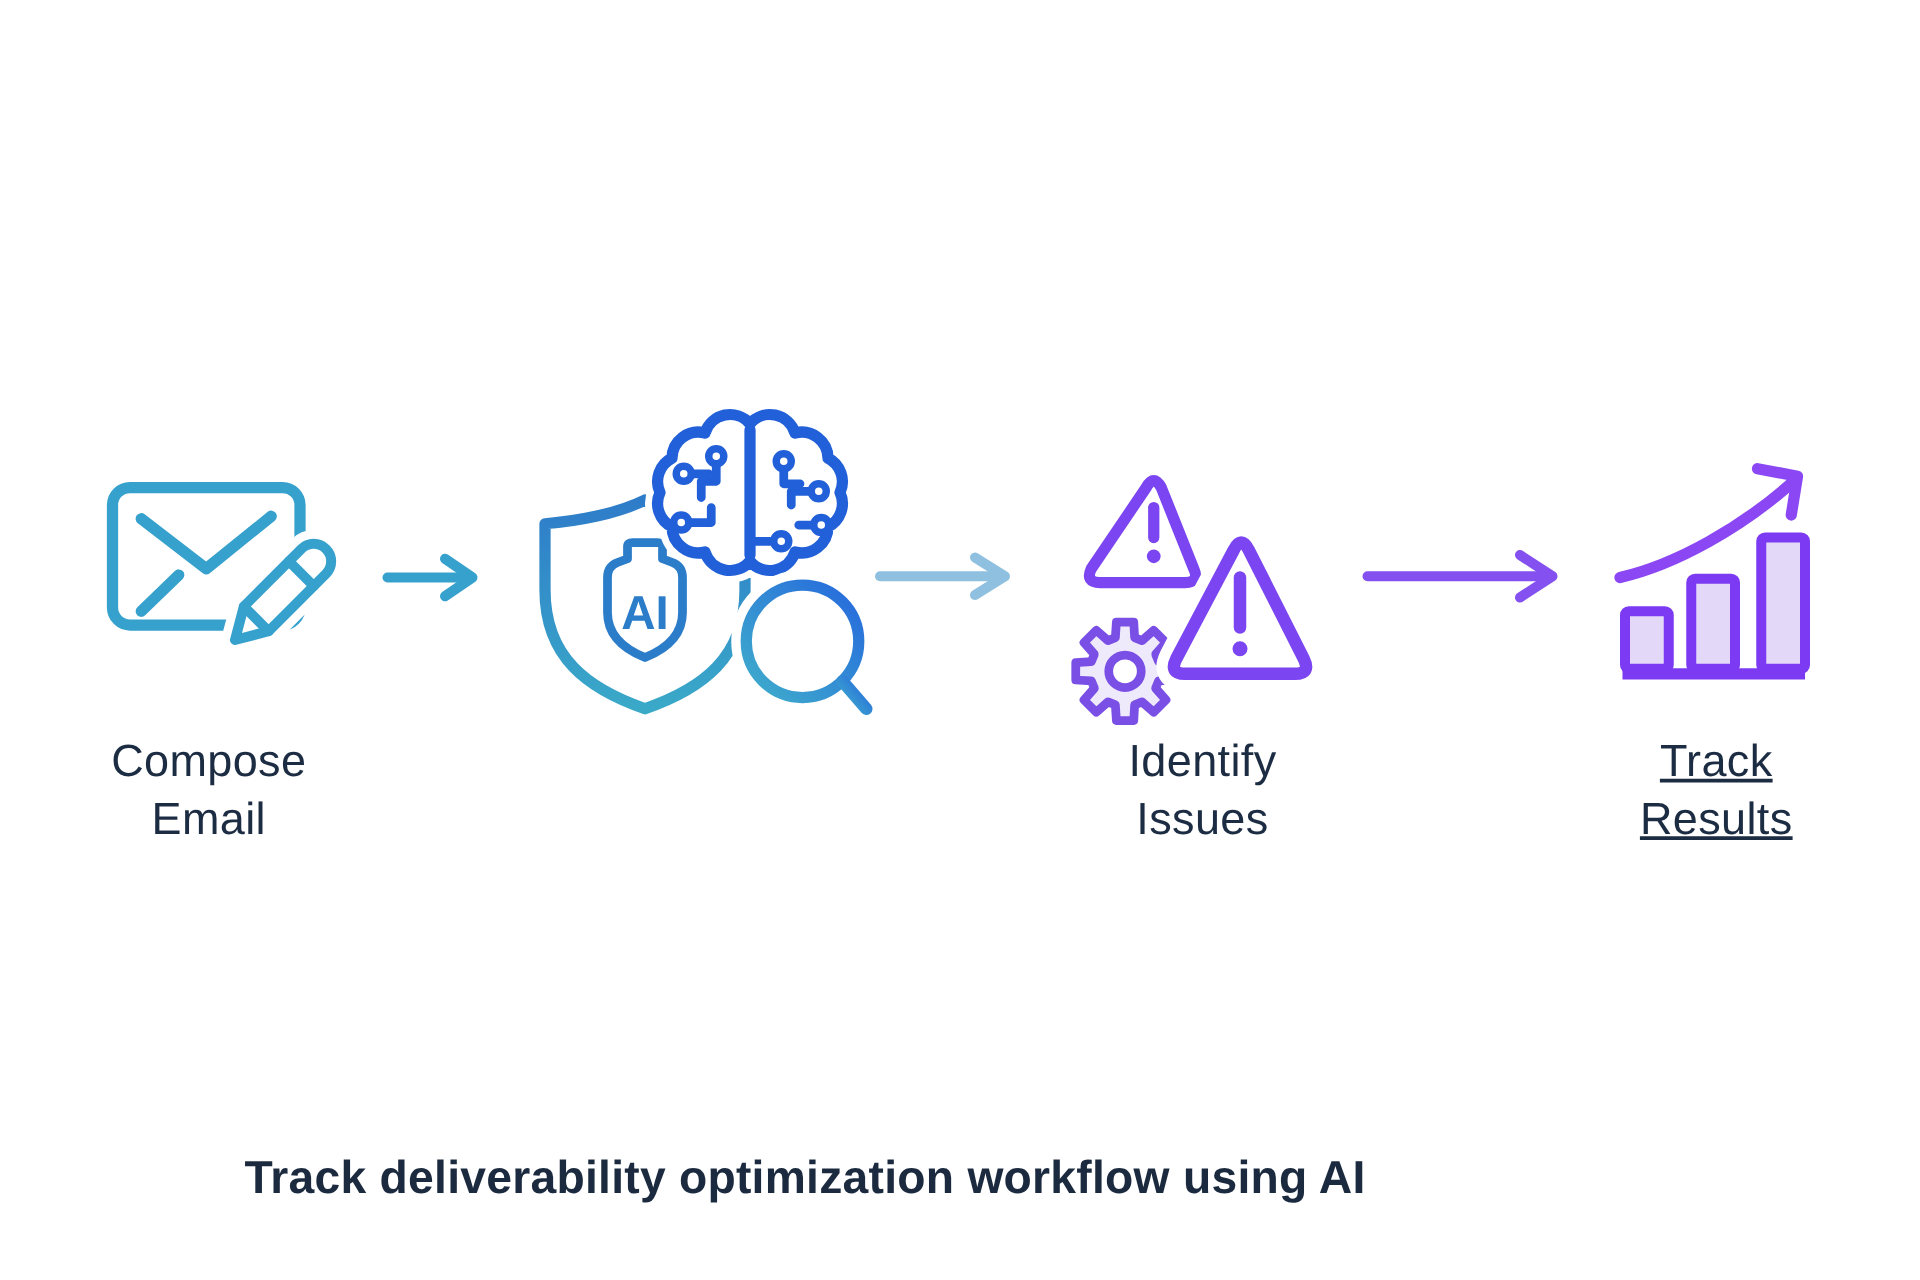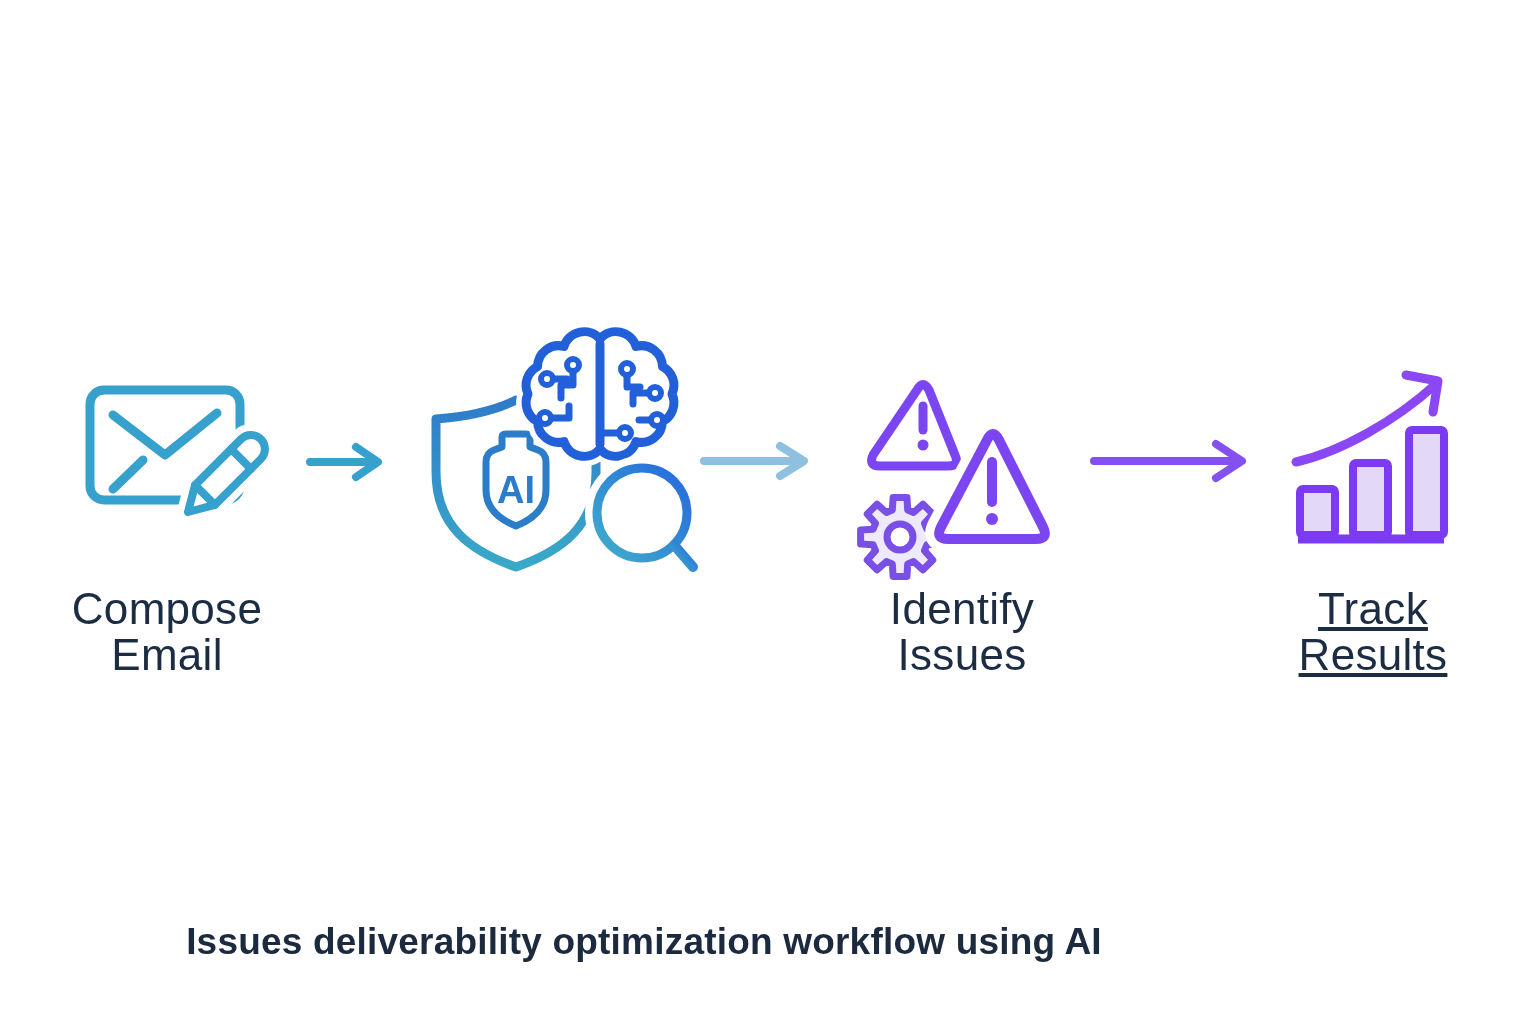--- a/index.html
+++ b/index.html
@@ -5,21 +5,21 @@
   * { margin: 0; padding: 0; box-sizing: border-box; }
   html, body { width: 1536px; height: 1024px; }
   body { font-family: "Liberation Sans", sans-serif; background: #ffffff; overflow: hidden; }
   #canvas { position: relative; width: 1288px; height: 1024px; }
   .abs { position: absolute; }
   .step-label {
     position: absolute;
     width: 320px;
     text-align: center;
     white-space: pre-line;
-    font-size: 44px;
+    font-size: 36px;
     line-height: 46px;
     font-weight: 500;
     letter-spacing: 0.3px;
   }
   .caption {
     position: absolute;
     left: 0; top: 921px;
     width: 100%;
     text-align: center;
     font-size: 37px;
@@ -158,15 +158,15 @@
     </g>
   </svg>
 
   <div class="step-label" style="left: 7px; top: 586px; color: rgb(28, 44, 66);">Compose
 Email</div>
   <div class="step-label" style="left: 802px; top: 586px; color: rgb(28, 44, 66);">Identify
 Issues</div>
   <div class="step-label" style="left: 1213px; top: 586px; color: rgb(28, 44, 66); text-decoration: underline;">Track
 Results</div>
 
-  <div class="caption" style="color: rgb(27, 42, 62);">Issues deliverability optimization workflow using AI</div>
+  <div class="caption" style="color: rgb(27, 42, 62);">Track deliverability optimization workflow using AI</div>
 
 </div>
 
 </body></html>

